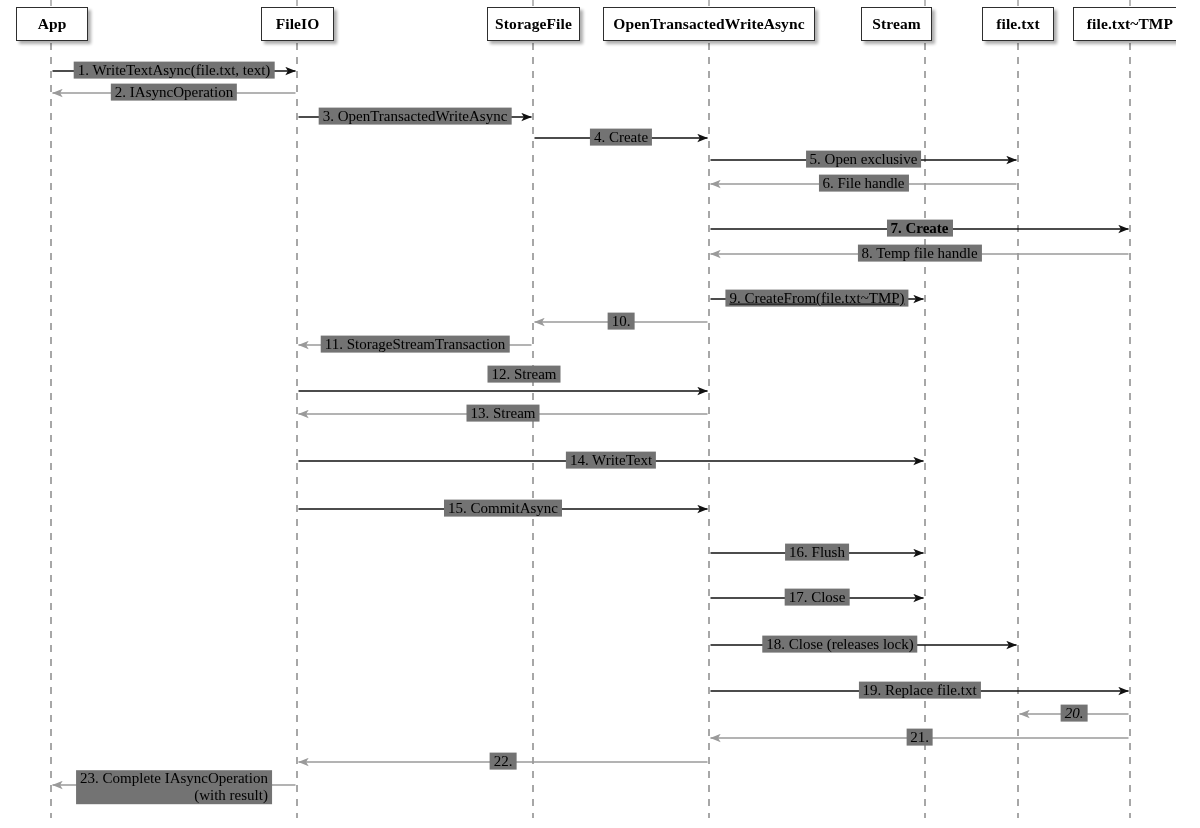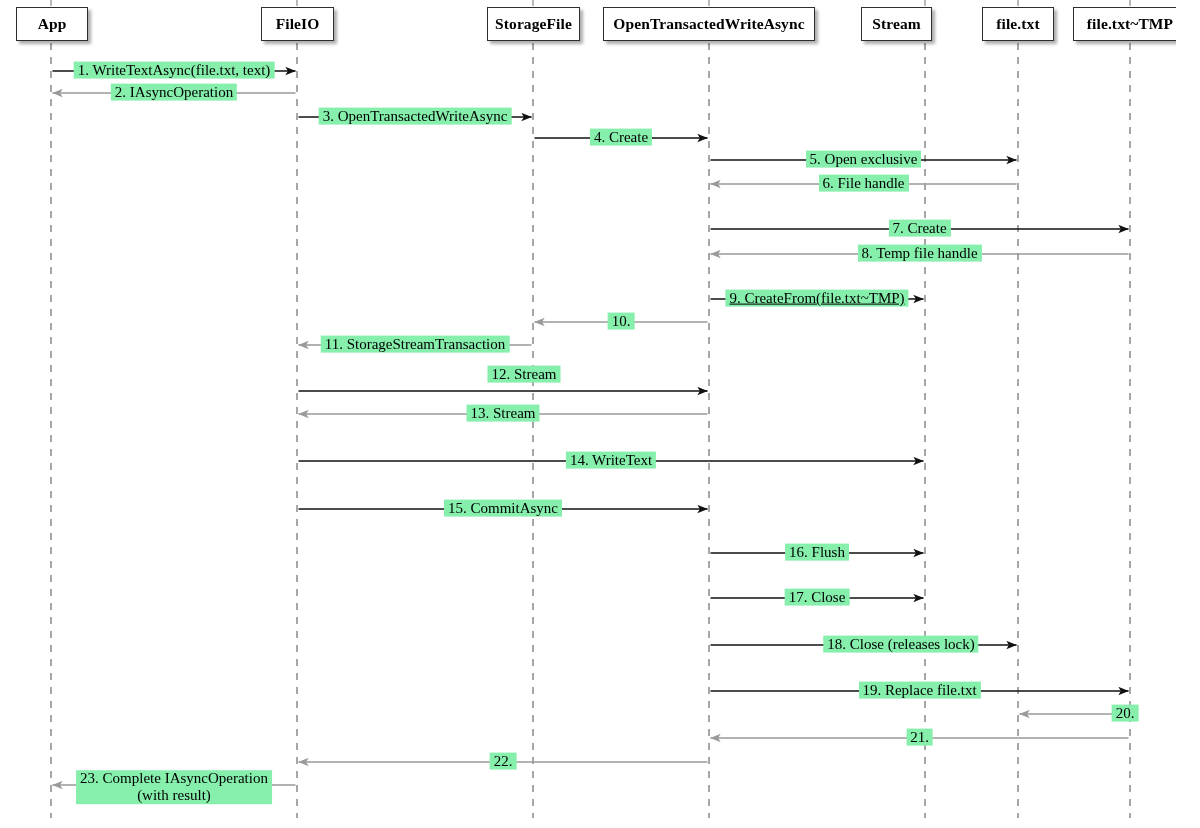--- a/index.html
+++ b/index.html
@@ -35,27 +35,27 @@
     justify-content: center;
     font-weight: bold;
     font-size: 15.5px;
     color: #000000;
     letter-spacing: 0.1px;
     white-space: nowrap;
   }
   .msg-label {
     position: absolute;
     transform: translate(-50%, -50%);
-    background: #86efac;
+    background: #737373;
     padding: 0 4px;
     font-size: 15px;
     color: #000000;
     white-space: nowrap;
     line-height: 1.12;
-    text-align: center;
+    text-align: right;
   }
   .msg-label.two-line {
     white-space: normal;
   }
 </style>
 </head>
 <body>
 
 <div id="diagram-root">
   <svg class="svg-layer" id="svg-layer" viewBox="0 0 1200 828" xmlns="http://www.w3.org/2000/svg">
@@ -132,34 +132,34 @@
         <span>file.txt~TMP</span>
       </div>
     </div>
   <div id="labels-layer">
       <div class="msg-label" style="left: 174px; top: 70px;">1. WriteTextAsync(file.txt, text)</div>
       <div class="msg-label" style="left: 174px; top: 92px;">2. IAsyncOperation</div>
       <div class="msg-label" style="left: 415px; top: 116px;">3. OpenTransactedWriteAsync</div>
       <div class="msg-label" style="left: 621px; top: 137px;">4. Create</div>
       <div class="msg-label" style="left: 863.5px; top: 159px;">5. Open exclusive</div>
       <div class="msg-label" style="left: 863.5px; top: 183px;">6. File handle</div>
-      <div class="msg-label" style="left: 919.5px; top: 228px;">7. Create</div>
+      <div class="msg-label" style="left: 919.5px; top: 228px; font-weight: bold;">7. Create</div>
       <div class="msg-label" style="left: 919.5px; top: 253px;">8. Temp file handle</div>
       <div class="msg-label" style="left: 817px; top: 298px; text-decoration: underline;">9. CreateFrom(file.txt~TMP)</div>
       <div class="msg-label" style="left: 621px; top: 321px;">10.</div>
       <div class="msg-label" style="left: 415px; top: 344px;">11. StorageStreamTransaction</div>
       <div class="msg-label" style="left: 503px; top: 374px; margin-left: 21px;">12. Stream</div>
       <div class="msg-label" style="left: 503px; top: 413px;">13. Stream</div>
       <div class="msg-label" style="left: 611px; top: 460px;">14. WriteText</div>
       <div class="msg-label" style="left: 503px; top: 508px;">15. CommitAsync</div>
       <div class="msg-label" style="left: 817px; top: 552px;">16. Flush</div>
       <div class="msg-label" style="left: 817px; top: 597px;">17. Close</div>
-      <div class="msg-label" style="left: 901px; top: 644px;">18. Close (releases lock)</div>
+      <div class="msg-label" style="left: 840px; top: 644px;">18. Close (releases lock)</div>
       <div class="msg-label" style="left: 919.5px; top: 690px;">19. Replace file.txt</div>
-      <div class="msg-label" style="left: 1125px; top: 713px;">20.</div>
+      <div class="msg-label" style="left: 1074px; top: 713px; font-style: italic;">20.</div>
       <div class="msg-label" style="left: 919.5px; top: 737px;">21.</div>
       <div class="msg-label" style="left: 503px; top: 761px;">22.</div>
       <div class="msg-label two-line" style="left: 174px; top: 787px;">
         <div>23. Complete IAsyncOperation</div>
         <div>(with result)</div>
       </div>
     </div>
 </div>
 
 </body></html>

